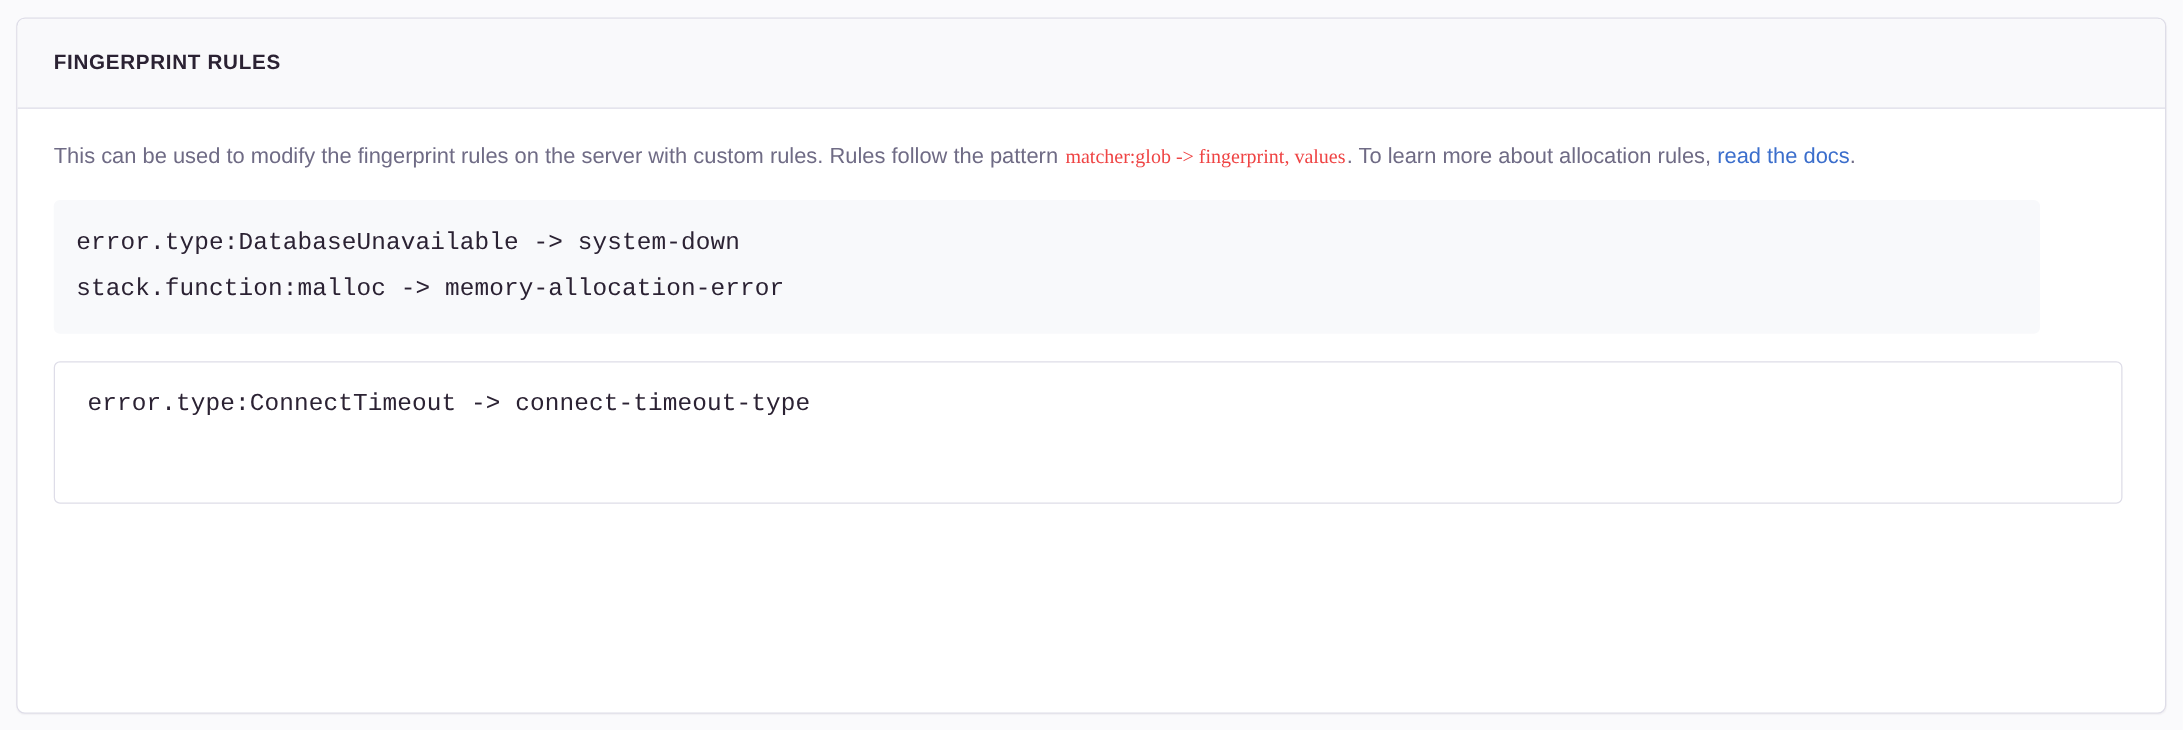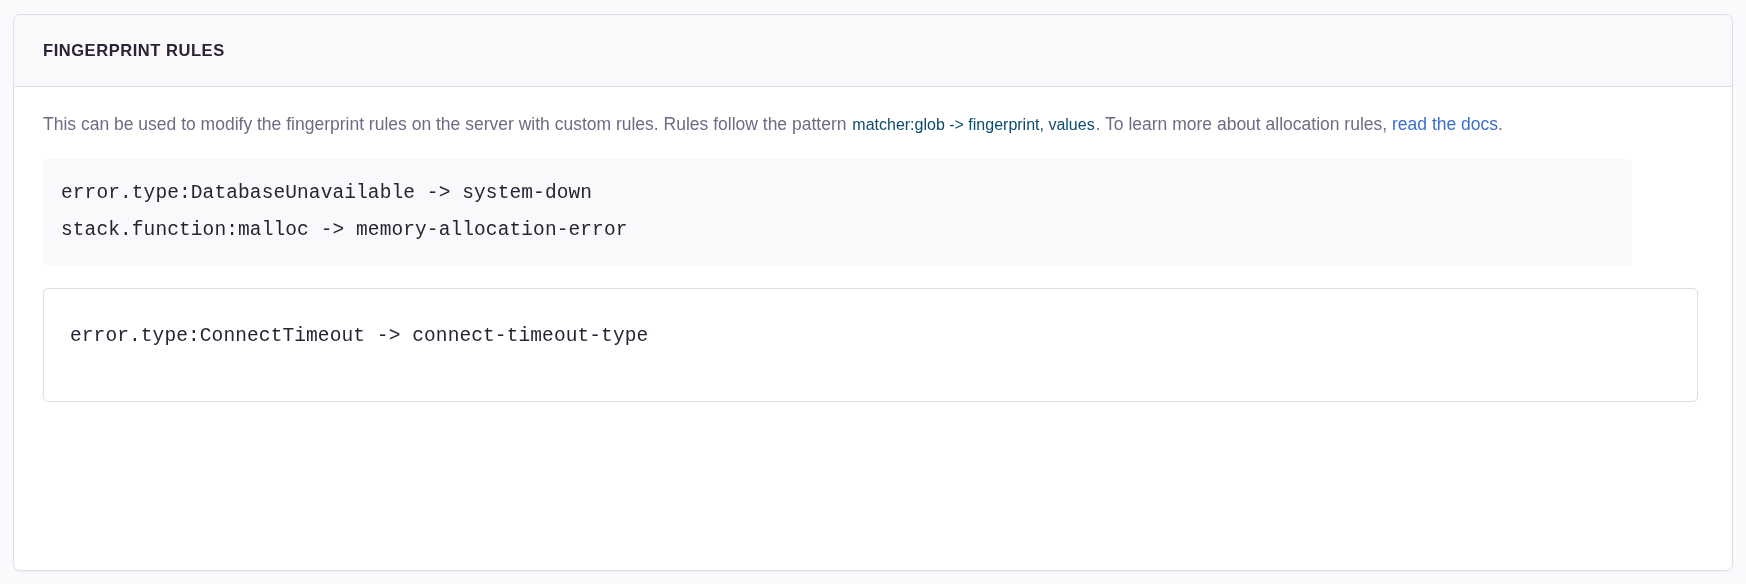--- a/index.html
+++ b/index.html
@@ -63,23 +63,23 @@
   .description {
     font-size: 17.5px;
     line-height: 31px;
     color: #6F6B85;
     max-width: 1540px;
     margin: 0 0 19px 0;
     font-family: "Liberation Sans", sans-serif;
   }
   .description code,
   .description .inline-code {
-    font-family: Liberation Sans, sans-serif;
+    font-family: Liberation Serif, serif;
     font-size: 16px;
-    color: #0c4a6e;
+    color: #ef4444;
     background: transparent;
     padding: 0 1px;
     white-space: pre;
   }
   .description a.docs-link {
     color: #3B6ECC;
     text-decoration: none;
   }
 
   
@@ -100,21 +100,21 @@
   }
 
   
   .rules-input {
     display: block;
     width: 1655px;
     height: 114px;
     background: #FFFFFF;
     border: 1px solid #DEDDE8;
     border-radius: 5px;
-    padding: 32px 16px 16px 26px;
+    padding: 18px 16px 16px 26px;
     resize: none;
     outline: none;
     font-family: "Liberation Mono", "DejaVu Sans Mono", monospace;
     font-size: 19.5px;
     line-height: 30px;
     color: #2B2233;
     letter-spacing: 0.1px;
     overflow: hidden;
   }
   .rules-input::placeholder { color: #9A94AB; }

